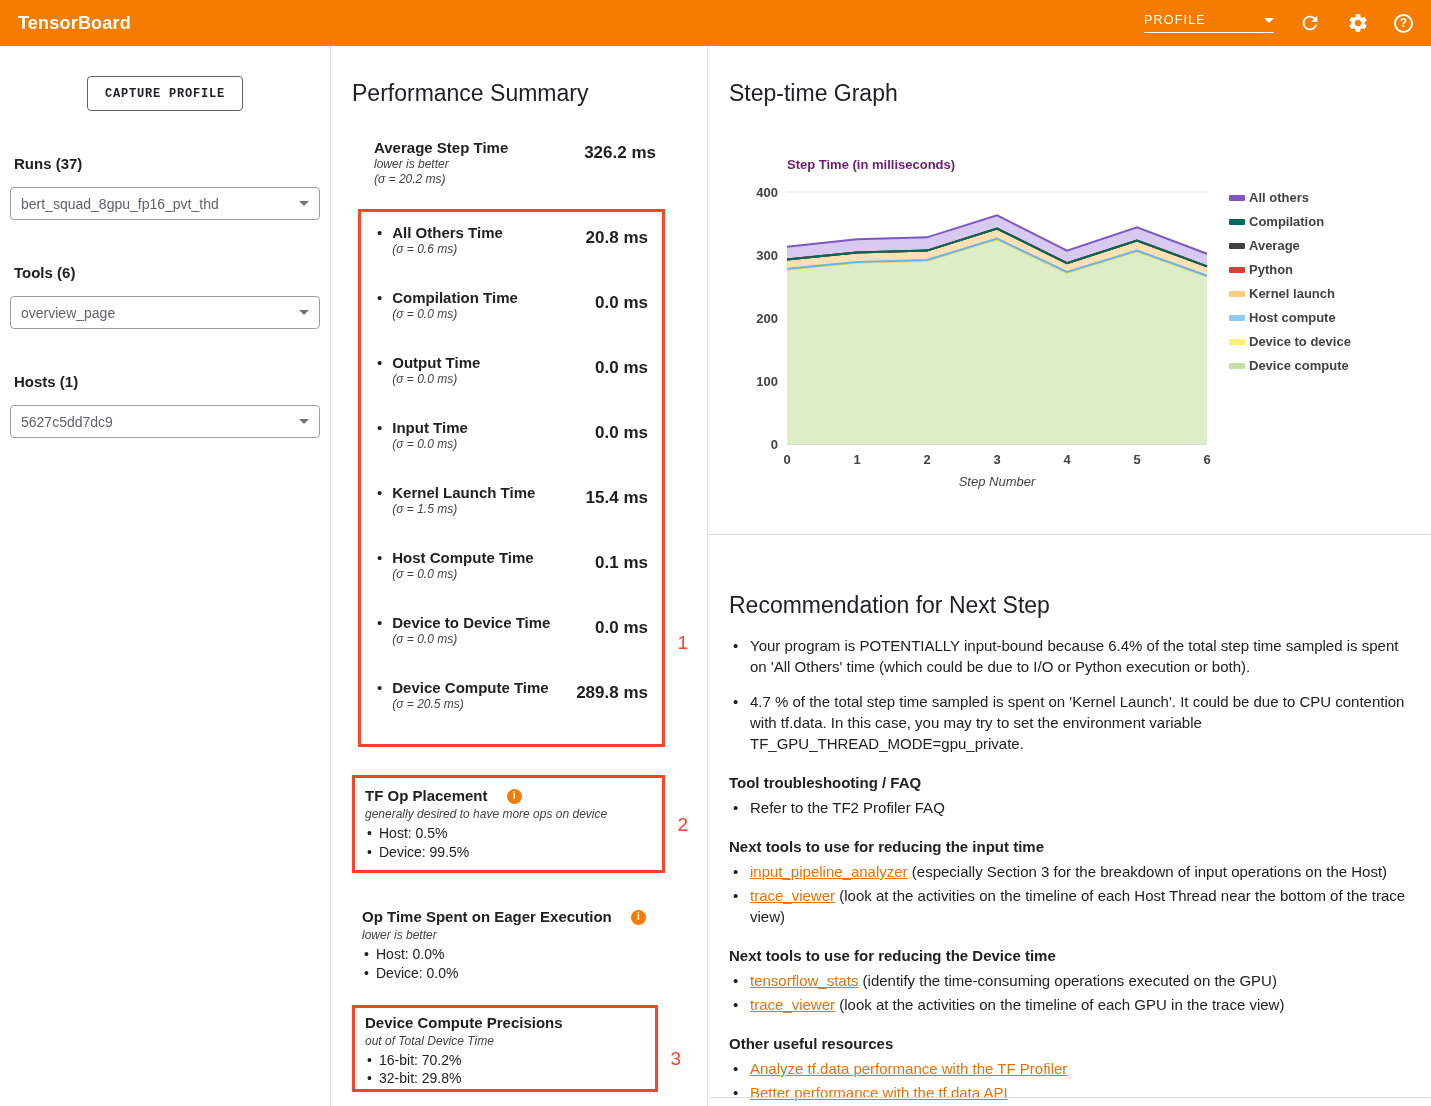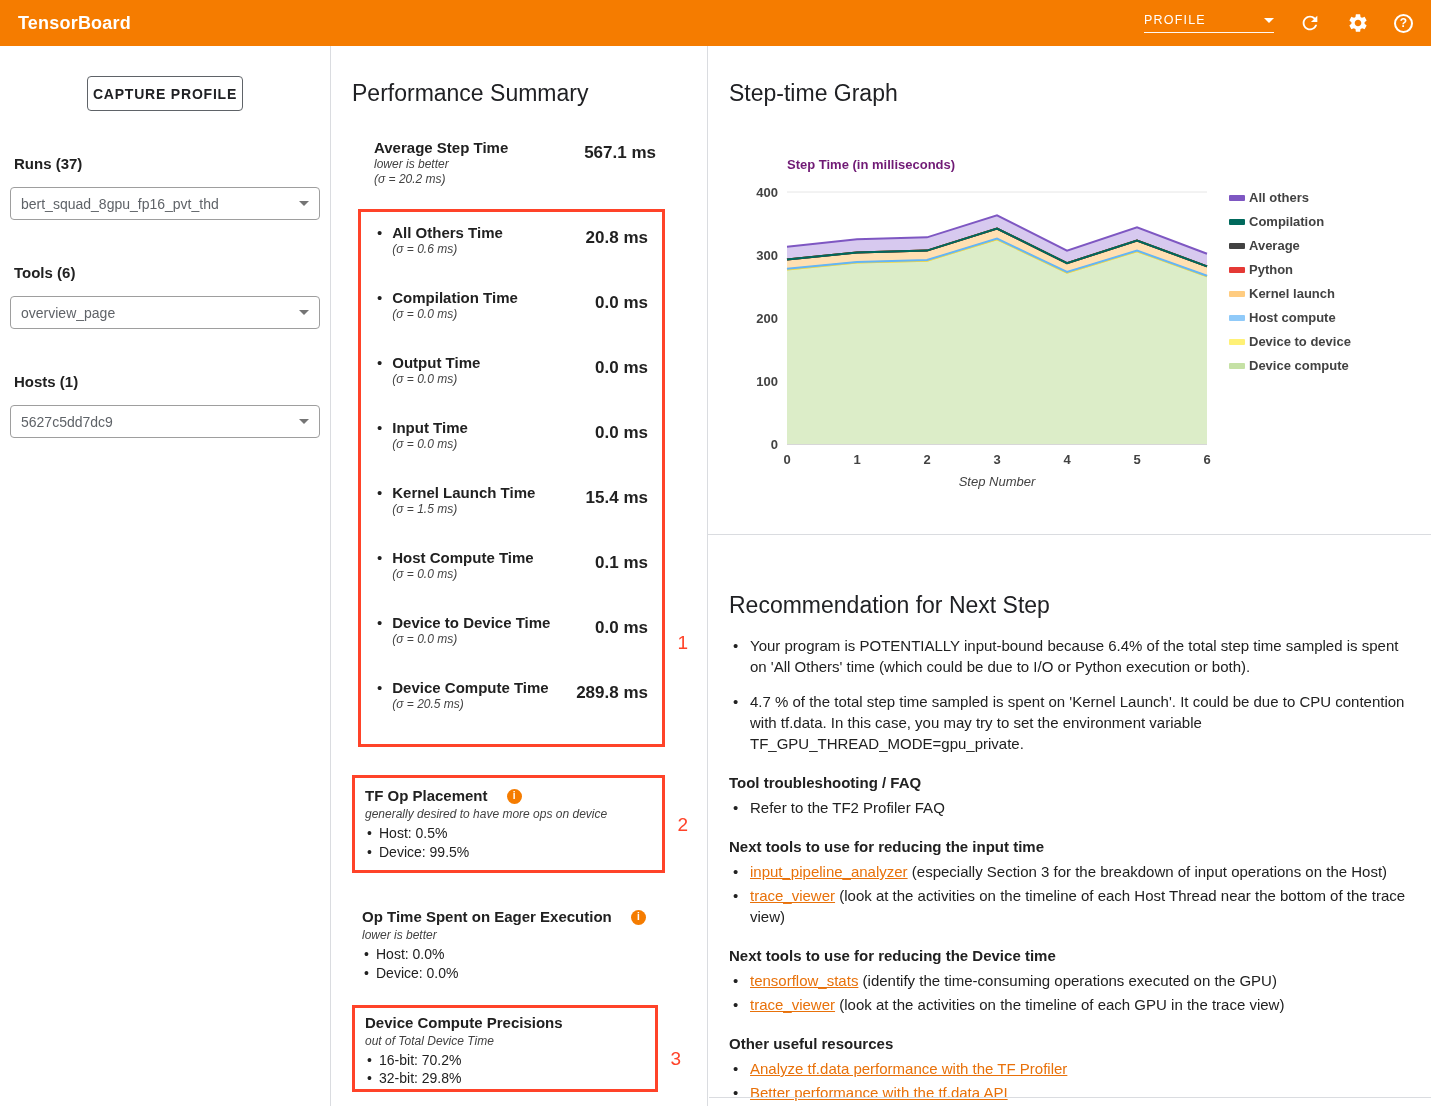--- a/index.html
+++ b/index.html
@@ -24,21 +24,21 @@
   
   .main { display:flex; height:1060px; }
   .sidebar { width:331px; flex:0 0 331px; border-right:1px solid #dadce0; padding-top:30px; }
   .summary-col { width:377px; flex:0 0 377px; border-right:1px solid #dadce0;
     padding:0 0 0 21px; overflow:hidden; position:relative; }
   .right-col { flex:1; display:flex; flex-direction:column; overflow:hidden;justify-content:space-between; }
   .bottom-rule { position:absolute; left:709px; right:0; top:1097px; border-top:1px solid #dadce0; }
 
   
   .capture-btn { display:block; margin:0 auto; width:156px; height:35px; background:#fff;
-    border:1px solid #5f6368; border-radius:4px; font-family:Liberation Sans, sans-serif; font-size:14px; font-weight:bold;
+    border:1px solid #5f6368; border-radius:4px; font-family:Liberation Mono, monospace; font-size:12px; font-weight:bold;
     letter-spacing:.8px; color:#202124; cursor:pointer; }
   .side-section { margin:44px 10px 0 10px; }
   .side-label { font-size:15px; font-weight:bold; color:#212121; margin:0 0 15px 4px; }
   .side-select { height:33px; border:1px solid #9e9e9e; border-radius:4px; display:flex;
     align-items:center; justify-content:space-between; padding:0 10px; font-size:14px;
     color:#5f6368; cursor:pointer; background:#fff; }
   .gray-caret { width:0; height:0; border-left:5px solid transparent; border-right:5px solid transparent;
     border-top:5px solid #757575; }
 
   
@@ -152,21 +152,21 @@
 
   <section class="summary-col">
     <h2 class="pane-title">Performance Summary</h2>
 
     <div class="avg-block">
       <div>
         <div class="metric-name">Average Step Time</div>
         <div class="metric-sub">lower is better</div>
         <div class="metric-sub">(σ = 20.2 ms)</div>
       </div>
-      <div class="metric-value">567.1 ms</div>
+      <div class="metric-value">326.2 ms</div>
     </div>
 
     <div class="annot-box box1">
       <div>
           <div class="metric-item">
           <span class="bullet">•</span>
           <div>
             <div class="metric-name">All Others Time</div>
             <div class="metric-sub">(σ = 0.6 ms)</div>
           </div>

